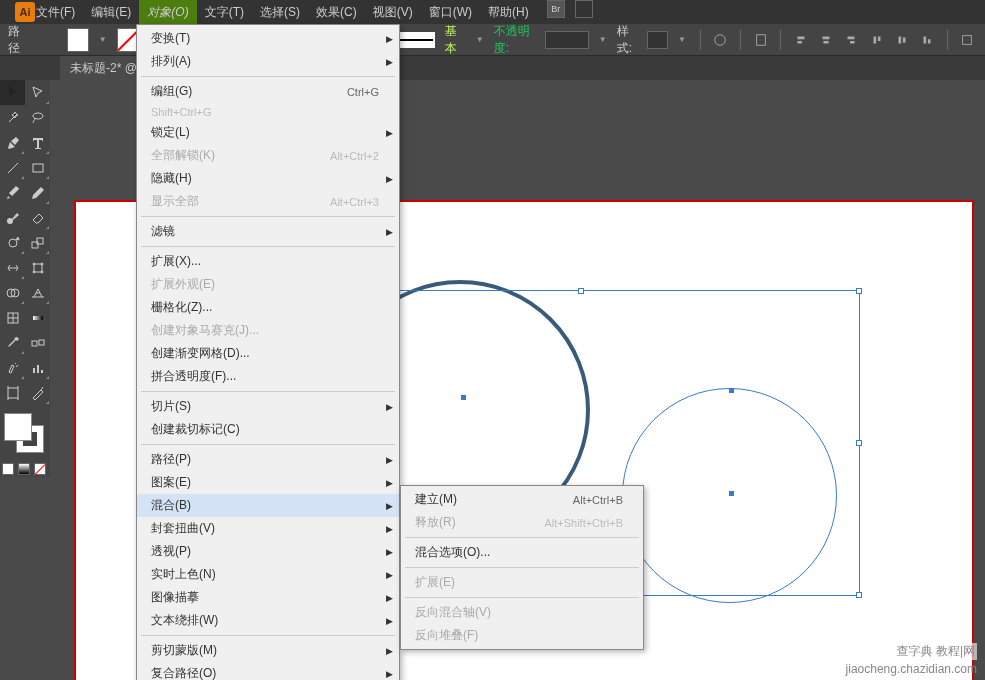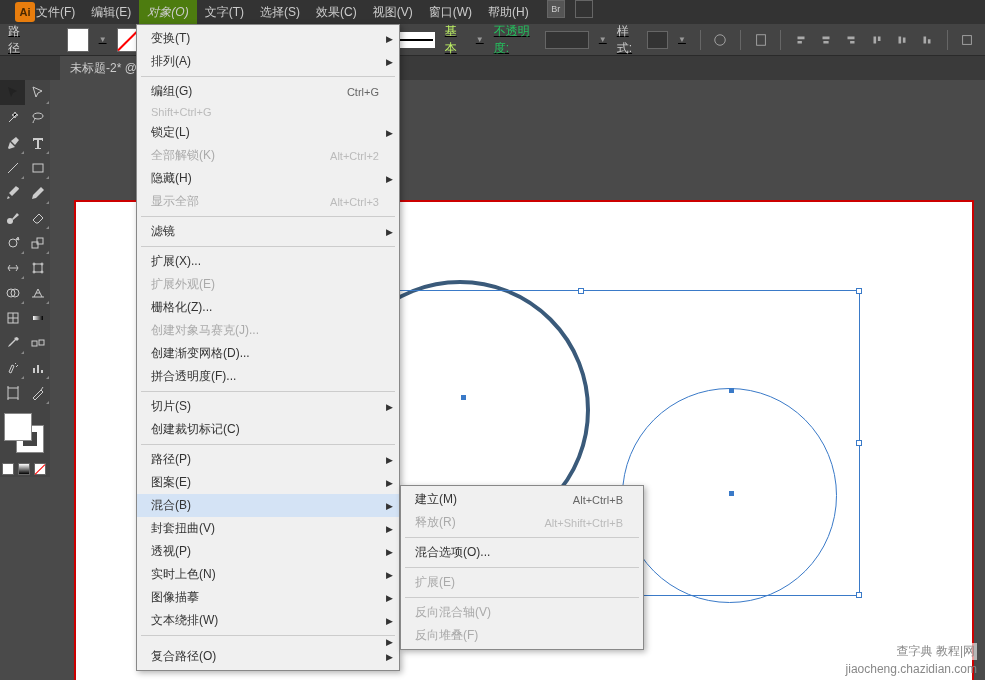--- a/index.html
+++ b/index.html
@@ -4,21 +4,21 @@
   <style>
     * { margin: 0; padding: 0; box-sizing: border-box; font-family: "Microsoft YaHei", sans-serif; font-size: 12px; }
     body { background: #4a4a4a; width: 985px; height: 680px; overflow: hidden; position: relative; }
     
     .menubar { background: #333; height: 24px; display: flex; align-items: flex-start; padding-left: 28px; }
     .app-icon { position: absolute; left: 15px; top: 2px; width: 20px; height: 20px; background: #e87d0d; border-radius: 3px; display: flex; align-items: center; justify-content: center; color: #4a2800; font-weight: bold; font-size: 11px; }
     .menu-item { color: #ccc; padding: 4px 8px; cursor: pointer; }
     .menu-item.active { background: #4d7c0f; font-style: italic; }
     .menu-icon-box { width: 18px; height: 18px; margin-left: 10px; border: 1px solid #666; }
     
-    .optionbar { background: #444; height: 32px; display: flex; align-items: center; padding: 0 8px; gap: 6px; border-bottom: 1px solid #2a2a2a; text-decoration: underline; }
+    .optionbar { background: #444; height: 32px; display: flex; align-items: center; padding: 0 8px; gap: 6px; border-bottom: 1px solid #2a2a2a; }
     .optionbar-label { color: #ccc; font-size: 12px; }
     .swatch { width: 24px; height: 24px; border: 1px solid #666; background: #fff; }
     .swatch-none { background: #fff; position: relative; }
     .swatch-none::after { content: ''; position: absolute; width: 140%; height: 2px; background: red; top: 50%; left: -20%; transform: rotate(-45deg); }
     .stroke-preview { width: 60px; height: 16px; background: #fff; display: flex; align-items: center; justify-content: center; }
     .stroke-line { width: 50px; height: 2px; background: #000; }
     .stroke-label { color: #bef264; margin-left: 4px; }
     .dropdown-arrow { color: #999; font-size: 8px; margin: 0 4px; }
     .opacity-label { color: #22c55e; }
     .opacity-field { width: 50px; height: 18px; background: #333; border: 1px solid #666; }
@@ -459,20 +459,21 @@
     <div class="menu-row">
       <span class="label">图像描摹</span>
       <span class="submenu-arrow">▶</span>
     </div>
     <div class="menu-row">
       <span class="label">文本绕排(W)</span>
       <span class="submenu-arrow">▶</span>
     </div>
     <div class="menu-sep"></div>
     <div class="menu-row">
+      <span class="label">剪切蒙版(M)</span>
       <span class="submenu-arrow">▶</span>
     </div>
     <div class="menu-row">
       <span class="label">复合路径(O)</span>
       <span class="submenu-arrow">▶</span>
     </div>
   </div>
 <div class="dropdown-menu sub" id="sub-menu">
     <div class="menu-row">
       <span class="label">建立(M)</span>

